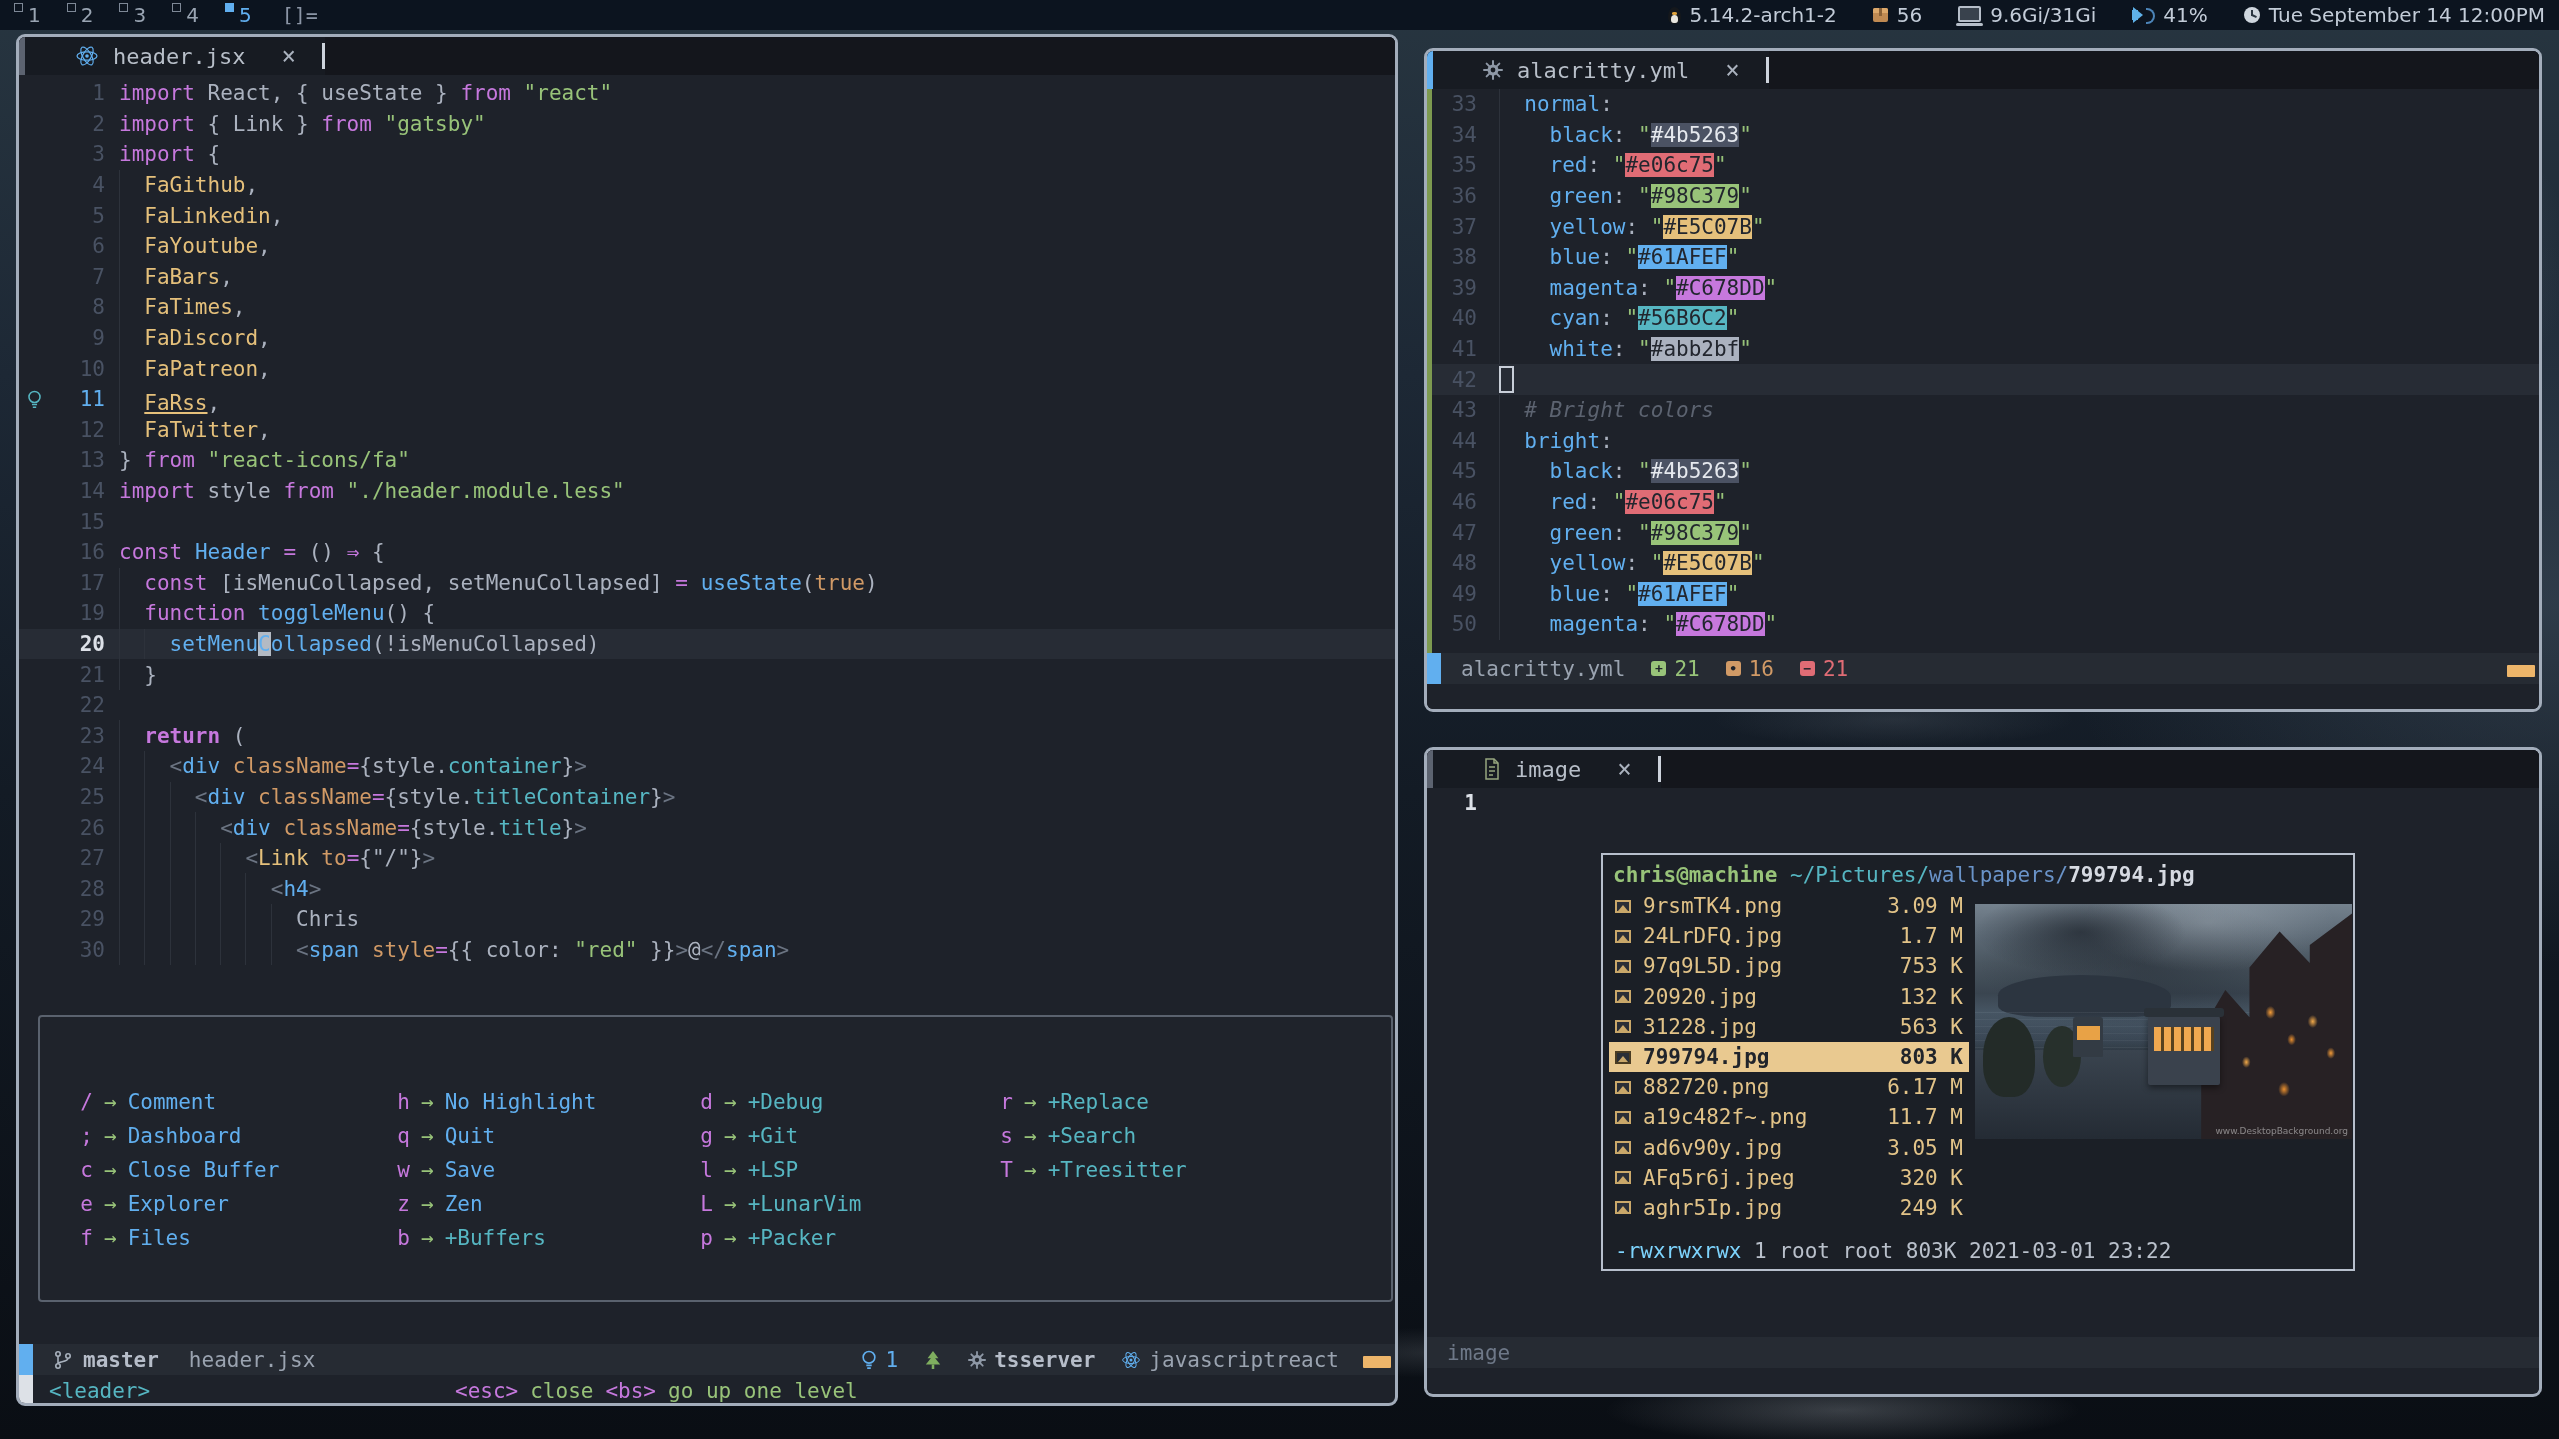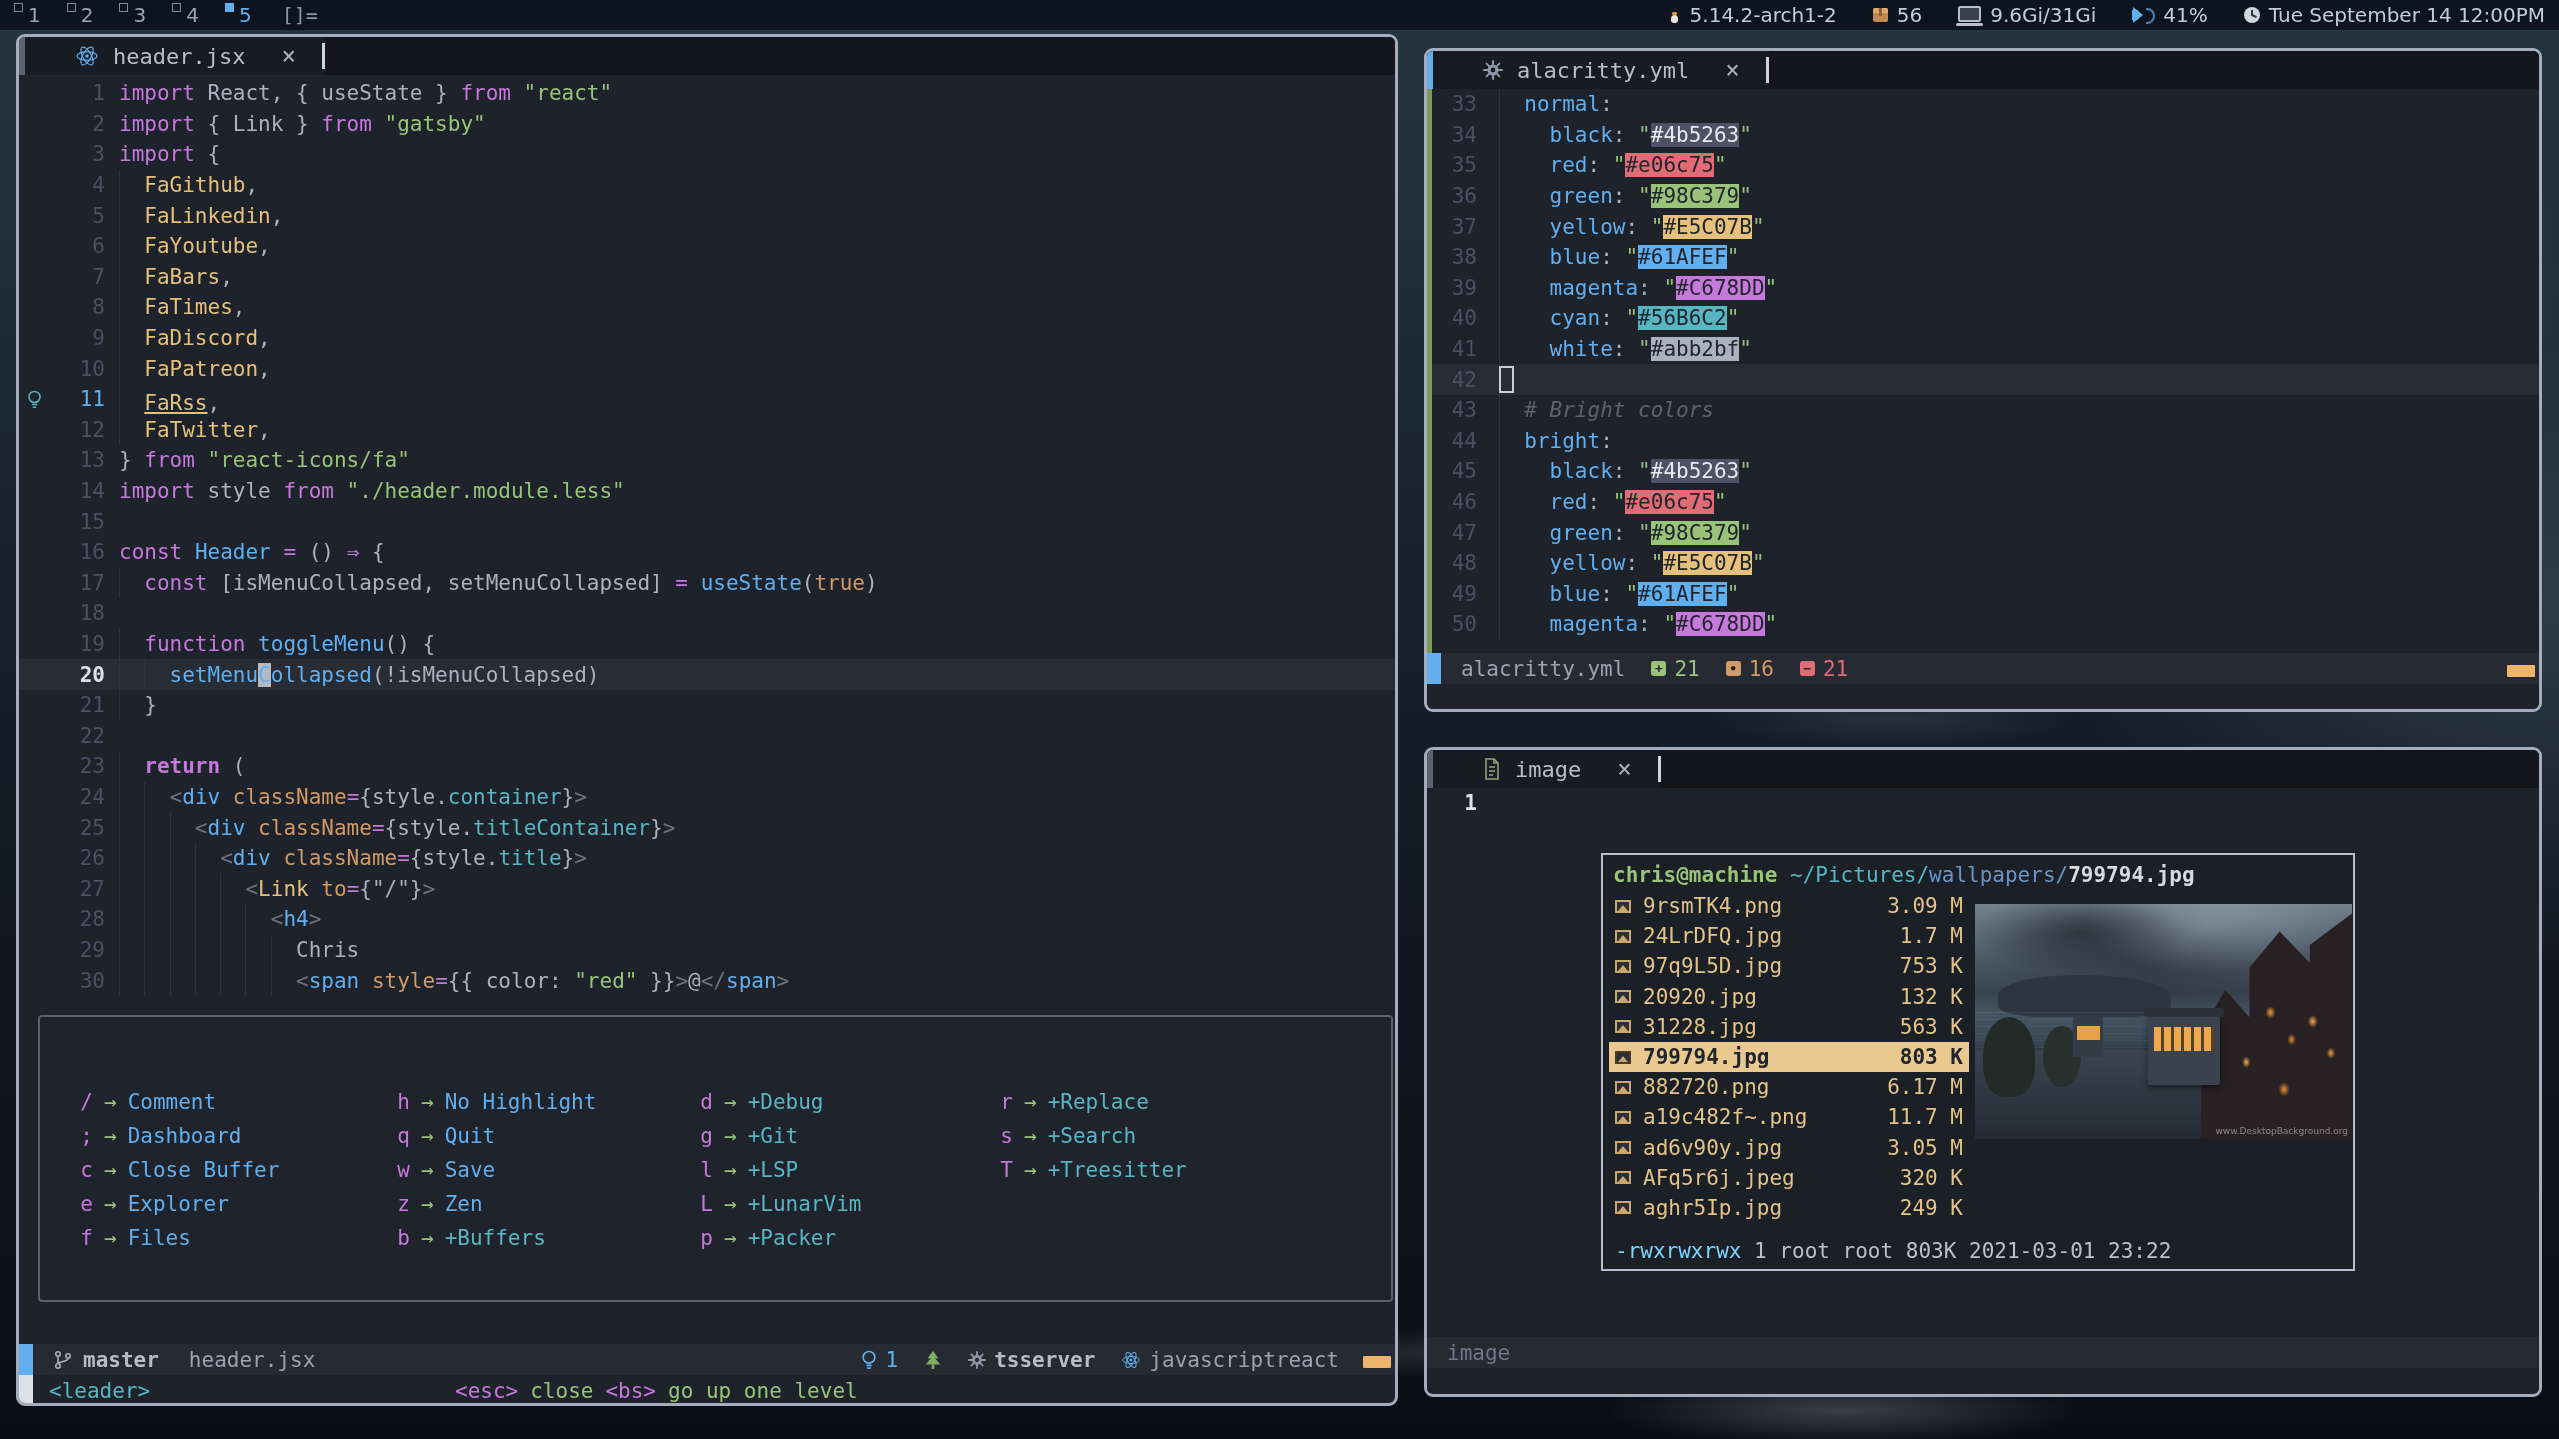--- a/index.html
+++ b/index.html
@@ -344,21 +344,20 @@
       <div class="code-line"><div class="sign"><svg width="17" height="21" viewBox="0 0 20 24" fill="none" stroke="#56b6c2" stroke-width="1.8">
             <circle cx="10" cy="9" r="6.5"></circle>
             <path d="M7 18h6M8 21h4"></path>
           </svg></div><div class="lnum" style="width: 56px; color: rgb(97, 175, 239);">11</div><div class="ltext" style="padding-left: 14px; align-items: flex-end;"><div class="guide" style="left: 14px;"></div><span style="color: rgb(171, 178, 191);">  </span><span style="color: rgb(229, 192, 123); text-decoration: underline;">FaRss</span><span style="color: rgb(171, 178, 191);">,</span></div></div>
       <div class="code-line"><div class="sign"></div><div class="lnum" style="width: 56px;">12</div><div class="ltext" style="padding-left: 14px;"><div class="guide" style="left: 14px;"></div><span style="color: rgb(171, 178, 191);">  </span><span style="color: rgb(229, 192, 123);">FaTwitter</span><span style="color: rgb(171, 178, 191);">,</span></div></div>
       <div class="code-line"><div class="sign"></div><div class="lnum" style="width: 56px;">13</div><div class="ltext" style="padding-left: 14px;"><span style="color: rgb(171, 178, 191);">} </span><span style="color: rgb(198, 120, 221);">from</span><span style="color: rgb(171, 178, 191);"> </span><span style="color: rgb(152, 195, 121);">"react-icons/fa"</span></div></div>
       <div class="code-line"><div class="sign"></div><div class="lnum" style="width: 56px;">14</div><div class="ltext" style="padding-left: 14px;"><span style="color: rgb(198, 120, 221);">import</span><span style="color: rgb(171, 178, 191);"> style </span><span style="color: rgb(198, 120, 221);">from</span><span style="color: rgb(171, 178, 191);"> </span><span style="color: rgb(152, 195, 121);">"./header.module.less"</span></div></div>
       <div class="code-line"><div class="sign"></div><div class="lnum" style="width: 56px;">15</div><div class="ltext" style="padding-left: 14px;"></div></div>
       <div class="code-line"><div class="sign"></div><div class="lnum" style="width: 56px;">16</div><div class="ltext" style="padding-left: 14px;"><span style="color: rgb(198, 120, 221);">const</span><span style="color: rgb(171, 178, 191);"> </span><span style="color: rgb(97, 175, 239);">Header</span><span style="color: rgb(171, 178, 191);"> </span><span style="color: rgb(198, 120, 221);">=</span><span style="color: rgb(171, 178, 191);"> () </span><span style="color: rgb(198, 120, 221);">⇒</span><span style="color: rgb(171, 178, 191);"> {</span></div></div>
       <div class="code-line"><div class="sign"></div><div class="lnum" style="width: 56px;">17</div><div class="ltext" style="padding-left: 14px;"><div class="guide" style="left: 14px;"></div><span style="color: rgb(171, 178, 191);">  </span><span style="color: rgb(198, 120, 221);">const</span><span style="color: rgb(171, 178, 191);"> [isMenuCollapsed, setMenuCollapsed] </span><span style="color: rgb(198, 120, 221);">=</span><span style="color: rgb(171, 178, 191);"> </span><span style="color: rgb(97, 175, 239);">useState</span><span style="color: rgb(171, 178, 191);">(</span><span style="color: rgb(209, 154, 102);">true</span><span style="color: rgb(171, 178, 191);">)</span></div></div>
-      <div class="code-line"><div class="sign"></div><div class="lnum" style="width: 56px;">18</div><div class="ltext" style="padding-left: 14px;"></div></div>
       <div class="code-line"><div class="sign"></div><div class="lnum" style="width: 56px;">19</div><div class="ltext" style="padding-left: 14px;"><div class="guide" style="left: 14px;"></div><span style="color: rgb(171, 178, 191);">  </span><span style="color: rgb(198, 120, 221);">function</span><span style="color: rgb(171, 178, 191);"> </span><span style="color: rgb(97, 175, 239);">toggleMenu</span><span style="color: rgb(171, 178, 191);">() {</span></div></div>
       <div class="code-line cursorline"><div class="sign"></div><div class="lnum" style="width: 56px; color: rgb(221, 225, 232); font-weight: bold;">20</div><div class="ltext" style="padding-left: 14px;"><div class="guide" style="left: 14px;"></div><div class="guide" style="left: 39.28px;"></div><span style="color: rgb(171, 178, 191);">    </span><span style="color: rgb(97, 175, 239);">setMenu</span><span class="curblk" style="color: rgb(97, 175, 239);">C</span><span style="color: rgb(97, 175, 239);">ollapsed</span><span style="color: rgb(171, 178, 191);">(!isMenuCollapsed)</span></div></div>
       <div class="code-line"><div class="sign"></div><div class="lnum" style="width: 56px;">21</div><div class="ltext" style="padding-left: 14px;"><div class="guide" style="left: 14px;"></div><span style="color: rgb(171, 178, 191);">  }</span></div></div>
       <div class="code-line"><div class="sign"></div><div class="lnum" style="width: 56px;">22</div><div class="ltext" style="padding-left: 14px;"></div></div>
       <div class="code-line"><div class="sign"></div><div class="lnum" style="width: 56px;">23</div><div class="ltext" style="padding-left: 14px;"><div class="guide" style="left: 14px;"></div><span style="color: rgb(171, 178, 191);">  </span><span style="color: rgb(198, 120, 221); font-weight: bold;">return</span><span style="color: rgb(171, 178, 191);"> (</span></div></div>
       <div class="code-line"><div class="sign"></div><div class="lnum" style="width: 56px;">24</div><div class="ltext" style="padding-left: 14px;"><div class="guide" style="left: 14px;"></div><div class="guide" style="left: 39.28px;"></div><span style="color: rgb(171, 178, 191);">    </span><span style="color: rgb(107, 116, 130);">&lt;</span><span style="color: rgb(97, 175, 239);">div</span><span style="color: rgb(171, 178, 191);"> </span><span style="color: rgb(209, 154, 102);">className</span><span style="color: rgb(198, 120, 221);">=</span><span style="color: rgb(171, 178, 191);">{style.</span><span style="color: rgb(86, 182, 194);">container</span><span style="color: rgb(171, 178, 191);">}</span><span style="color: rgb(107, 116, 130);">&gt;</span></div></div>
       <div class="code-line"><div class="sign"></div><div class="lnum" style="width: 56px;">25</div><div class="ltext" style="padding-left: 14px;"><div class="guide" style="left: 14px;"></div><div class="guide" style="left: 39.28px;"></div><div class="guide" style="left: 64.56px;"></div><span style="color: rgb(171, 178, 191);">      </span><span style="color: rgb(107, 116, 130);">&lt;</span><span style="color: rgb(97, 175, 239);">div</span><span style="color: rgb(171, 178, 191);"> </span><span style="color: rgb(209, 154, 102);">className</span><span style="color: rgb(198, 120, 221);">=</span><span style="color: rgb(171, 178, 191);">{style.</span><span style="color: rgb(86, 182, 194);">titleContainer</span><span style="color: rgb(171, 178, 191);">}</span><span style="color: rgb(107, 116, 130);">&gt;</span></div></div>
       <div class="code-line"><div class="sign"></div><div class="lnum" style="width: 56px;">26</div><div class="ltext" style="padding-left: 14px;"><div class="guide" style="left: 14px;"></div><div class="guide" style="left: 39.28px;"></div><div class="guide" style="left: 64.56px;"></div><div class="guide" style="left: 89.84px;"></div><span style="color: rgb(171, 178, 191);">        </span><span style="color: rgb(107, 116, 130);">&lt;</span><span style="color: rgb(97, 175, 239);">div</span><span style="color: rgb(171, 178, 191);"> </span><span style="color: rgb(209, 154, 102);">className</span><span style="color: rgb(198, 120, 221);">=</span><span style="color: rgb(171, 178, 191);">{style.</span><span style="color: rgb(86, 182, 194);">title</span><span style="color: rgb(171, 178, 191);">}</span><span style="color: rgb(107, 116, 130);">&gt;</span></div></div>
       <div class="code-line"><div class="sign"></div><div class="lnum" style="width: 56px;">27</div><div class="ltext" style="padding-left: 14px;"><div class="guide" style="left: 14px;"></div><div class="guide" style="left: 39.28px;"></div><div class="guide" style="left: 64.56px;"></div><div class="guide" style="left: 89.84px;"></div><div class="guide" style="left: 115.12px;"></div><span style="color: rgb(171, 178, 191);">          </span><span style="color: rgb(107, 116, 130);">&lt;</span><span style="color: rgb(229, 192, 123);">Link</span><span style="color: rgb(171, 178, 191);"> </span><span style="color: rgb(209, 154, 102);">to</span><span style="color: rgb(198, 120, 221);">=</span><span style="color: rgb(171, 178, 191);">{"/"}</span><span style="color: rgb(107, 116, 130);">&gt;</span></div></div>
       <div class="code-line"><div class="sign"></div><div class="lnum" style="width: 56px;">28</div><div class="ltext" style="padding-left: 14px;"><div class="guide" style="left: 14px;"></div><div class="guide" style="left: 39.28px;"></div><div class="guide" style="left: 64.56px;"></div><div class="guide" style="left: 89.84px;"></div><div class="guide" style="left: 115.12px;"></div><div class="guide" style="left: 140.4px;"></div><span style="color: rgb(171, 178, 191);">            </span><span style="color: rgb(107, 116, 130);">&lt;</span><span style="color: rgb(97, 175, 239);">h4</span><span style="color: rgb(107, 116, 130);">&gt;</span></div></div>

